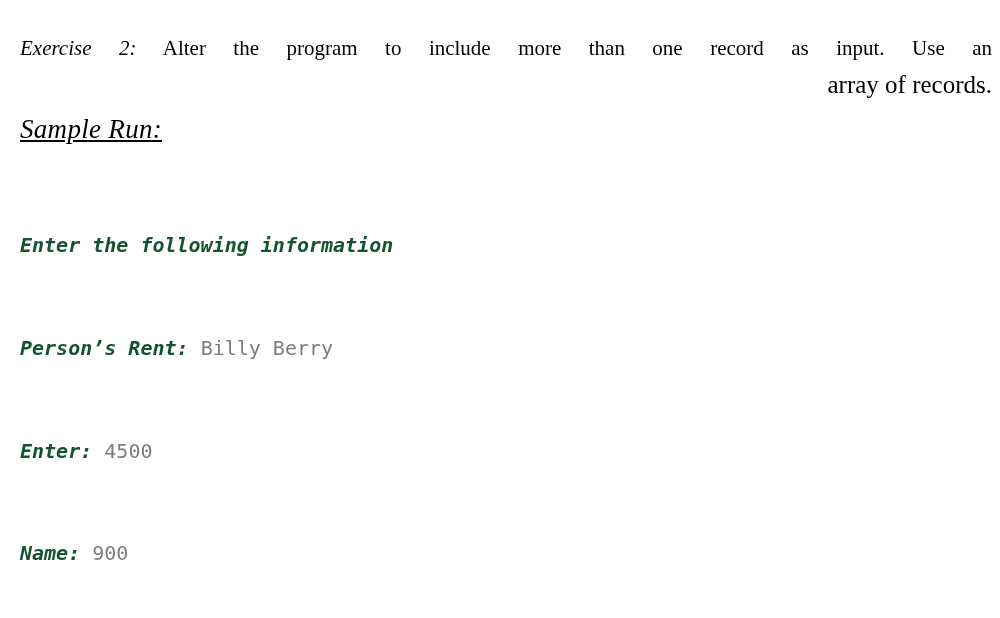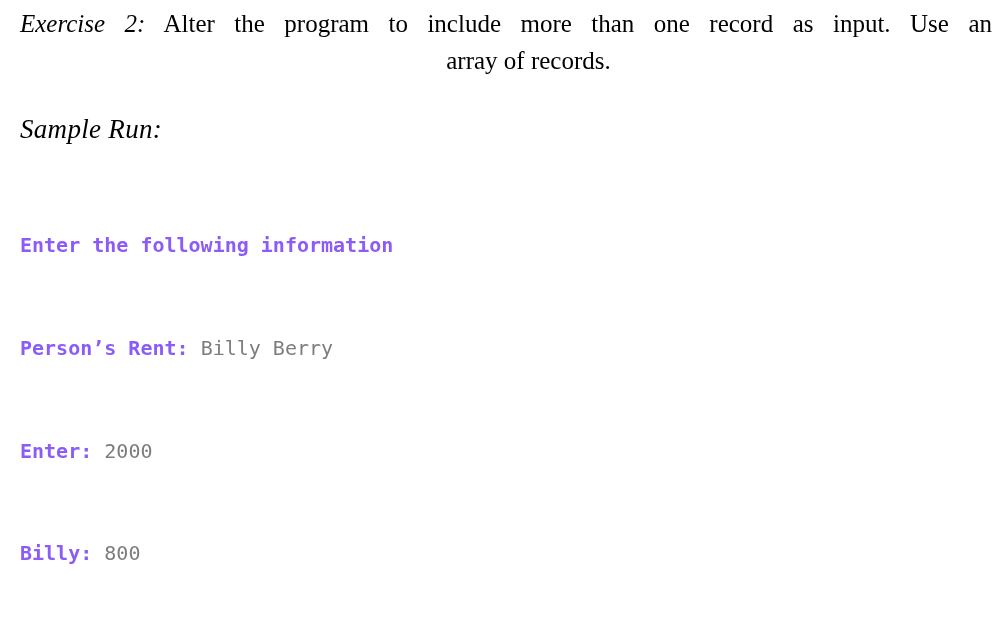--- a/index.html
+++ b/index.html
@@ -29,70 +29,73 @@
   
   .exercise-block {
     position: absolute;
     left: 20px;
     top: 6px;
     width: 972px;
   }
   .exercise-line-1 {
     text-align: justify;
     text-align-last: justify;
-    font-size: 25px;
+    font-size: 21px;
     line-height: 36px;
     white-space: normal;
+    margin-top: 24px;
   }
   .exercise-label {
     font-style: italic;
   }
   .exercise-line-2 {
     margin-top: 1px;
     padding-left: 45px;
     font-size: 25px;
     line-height: 36px;
-    text-align: center;
+    text-align: right;
   }
   .exercise-body {
     font-style: normal;
   }
 
   
   .sample-run-heading {
     position: absolute;
     left: 20px;
     top: 113px;
     font-family: "Liberation Serif", serif;
     font-style: italic;
     font-size: 27px;
     line-height: 32px;
     letter-spacing: 0.3px;
     color: #000000;
+    text-decoration: underline;
   }
 
   
   .console-block {
     position: absolute;
     left: 20px;
     top: 160px;
     width: 960px;
     font-family: "DejaVu Sans Mono", monospace;
     font-size: 20px;
     line-height: 34.2px;
     white-space: pre;
     color: #111111;
   }
   .console-line {
     height: 34.2px;
     white-space: pre;
   }
   .prompt-text {
-    color: #8b5cf6;
+    color: #14532d;
     font-weight: 700;
+    font-style: italic;
   }
   .user-input {
     color: #7d7d7d;
     font-weight: 400;
   }
 </style>
 </head>
 <body>
 
 <div class="page">
@@ -100,22 +103,22 @@
   <div class="exercise-block">
     <div class="exercise-line-1"><span class="exercise-label">Exercise 2:</span><span class="exercise-body"> Alter the program  to include more than one record as input. Use an</span></div>
     <div class="exercise-line-2"><span class="exercise-body">array  of records.</span></div>
   </div>
 
   <div class="sample-run-heading">Sample Run:</div>
 
   <div class="console-block">
     <div class="console-line"><span class="prompt-text">Enter the following information</span><span class="user-input"></span></div>
     <div class="console-line"><span class="prompt-text">Person’s Rent: </span><span class="user-input">Billy Berry</span></div>
-    <div class="console-line"><span class="prompt-text">Enter: </span><span class="user-input">2000</span></div>
-    <div class="console-line"><span class="prompt-text">Billy: </span><span class="user-input">800</span></div>
+    <div class="console-line"><span class="prompt-text">Enter: </span><span class="user-input">4500</span></div>
+    <div class="console-line"><span class="prompt-text">Name: </span><span class="user-input">900</span></div>
     
     
     
     
     
     
     
     
     
   </div>

